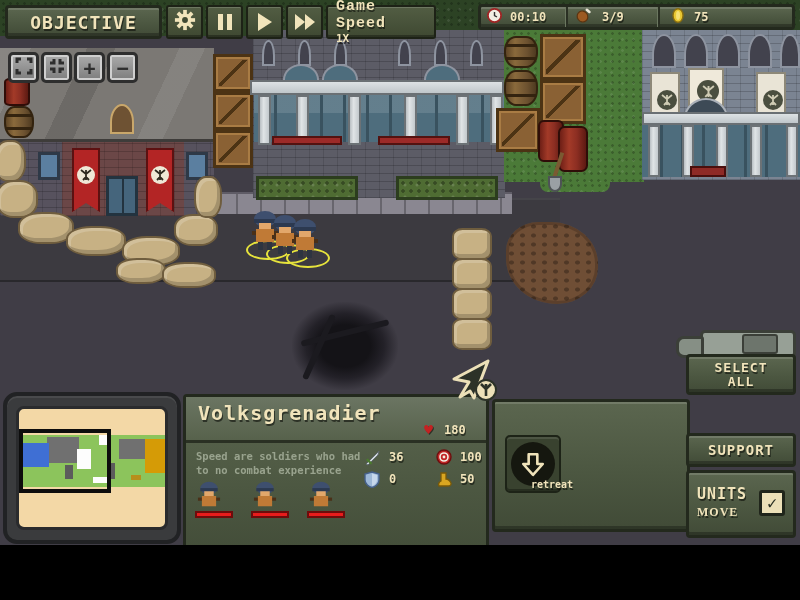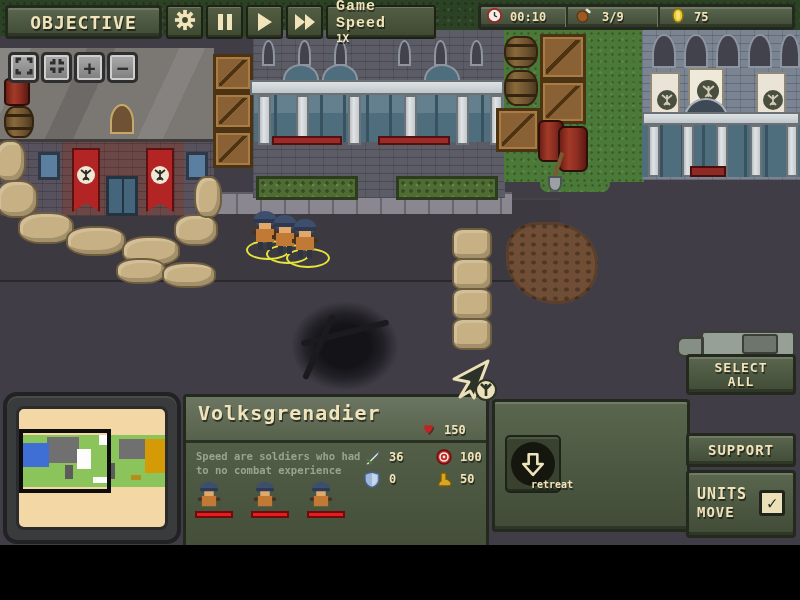--- a/index.html
+++ b/index.html
@@ -342,21 +342,21 @@
       <div class="abs" style="left:74px;top:68px;width:16px;height:6px;background:#fdfdfd;"></div>
       <div class="abs" style="left:112px;top:66px;width:10px;height:5px;background:#b78e1c;"></div>
       <div class="abs" style="left:0px;top:20px;width:92px;height:64px;border:4px solid #0d0d0d;"></div>
     </div>
   </div>
 
   <div class="abs panel-green" style="left:183px;top:394px;width:306px;height:176px;">
     <div class="abs" style="left:0;top:0;width:300px;height:46px;background:linear-gradient(180deg,#6b7562,#57624c);border-bottom:3px solid #2a3023;">
       <span class="pxtext" style="position:absolute;left:12px;top:4px;font-size:20px;letter-spacing:1px;">Volksgrenadier</span>
       <span style="position:absolute;left:238px;top:24px;font-size:15px;color:#c32222;text-shadow:1px 1px 0 rgba(0,0,0,.5);">♥</span>
-      <span class="pxtext" style="position:absolute;left:258px;top:26px;font-size:12px;">150</span>
+      <span class="pxtext" style="position:absolute;left:258px;top:26px;font-size:12px;">180</span>
     </div>
     <div style="position:absolute;left:10px;top:52px;font-size:10.5px;line-height:14px;color:#99a38e;font-weight:bold;">
       <div>Speed are soldiers who had</div>
       <div>to no combat experience</div>
     </div>
 
     <span style="position:absolute;left:178px;top:52px;"><svg width="17" height="17" viewBox="0 0 17 17">
           <path d="M2 15 L12 5 L15 2 L14 6 L4 16 Z" fill="#cfd6da" stroke="#5d666c" stroke-width="1"></path>
           <rect x="2" y="11" width="7" height="2.4" rx="1" fill="#4b7a2e" transform="rotate(45 5 12)"></rect>
         </svg></span>
@@ -423,21 +423,21 @@
   <div class="abs panel-green" style="left:686px;top:354px;width:110px;height:41px;display:flex;flex-direction:column;align-items:center;justify-content:center;line-height:14px;">
     <span class="pxtext" style="font-size:13px;letter-spacing:1px;">SELECT</span>
     <span class="pxtext" style="font-size:13px;letter-spacing:1px;">ALL</span>
   </div>
   <div class="abs panel-green" style="left:686px;top:433px;width:110px;height:34px;display:flex;align-items:center;justify-content:center;">
     <span class="pxtext" style="font-size:14px;letter-spacing:1px;">SUPPORT</span>
   </div>
   <div class="abs panel-green" style="left:686px;top:470px;width:110px;height:68px;">
     <div style="position:absolute;left:8px;top:12px;line-height:18px;">
       <div class="pxtext" style="font-size:15px;letter-spacing:1px;">UNITS</div>
-      <div class="pxtext" style="font-size:14px;letter-spacing:1px;">MOVE</div>
+      <div class="pxtext" style="font-size:12px;letter-spacing:1px;font-family:Liberation Serif, serif;">MOVE</div>
     </div>
     <div style="position:absolute;left:70px;top:17px;width:26px;height:26px;background:#ece0b8;border:3px solid #20251b;border-radius:3px;display:flex;align-items:center;justify-content:center;">
       <span style="font-size:17px;font-weight:bold;color:#2c3124;">✓</span>
     </div>
   </div>
 
   <div class="abs" style="left:450px;top:358px;width:52px;height:46px;z-index:20;pointer-events:none;">
     <svg width="52" height="46" viewBox="0 0 52 46">
       <polygon points="38,3 4,21 19,24 10,39 20,33 24,40" fill="#2c3228" stroke="#ece0b8" stroke-width="3" stroke-linejoin="round"></polygon>
       <circle cx="36" cy="32" r="10" fill="#ece0b8" stroke="#2c3228" stroke-width="2"></circle>

